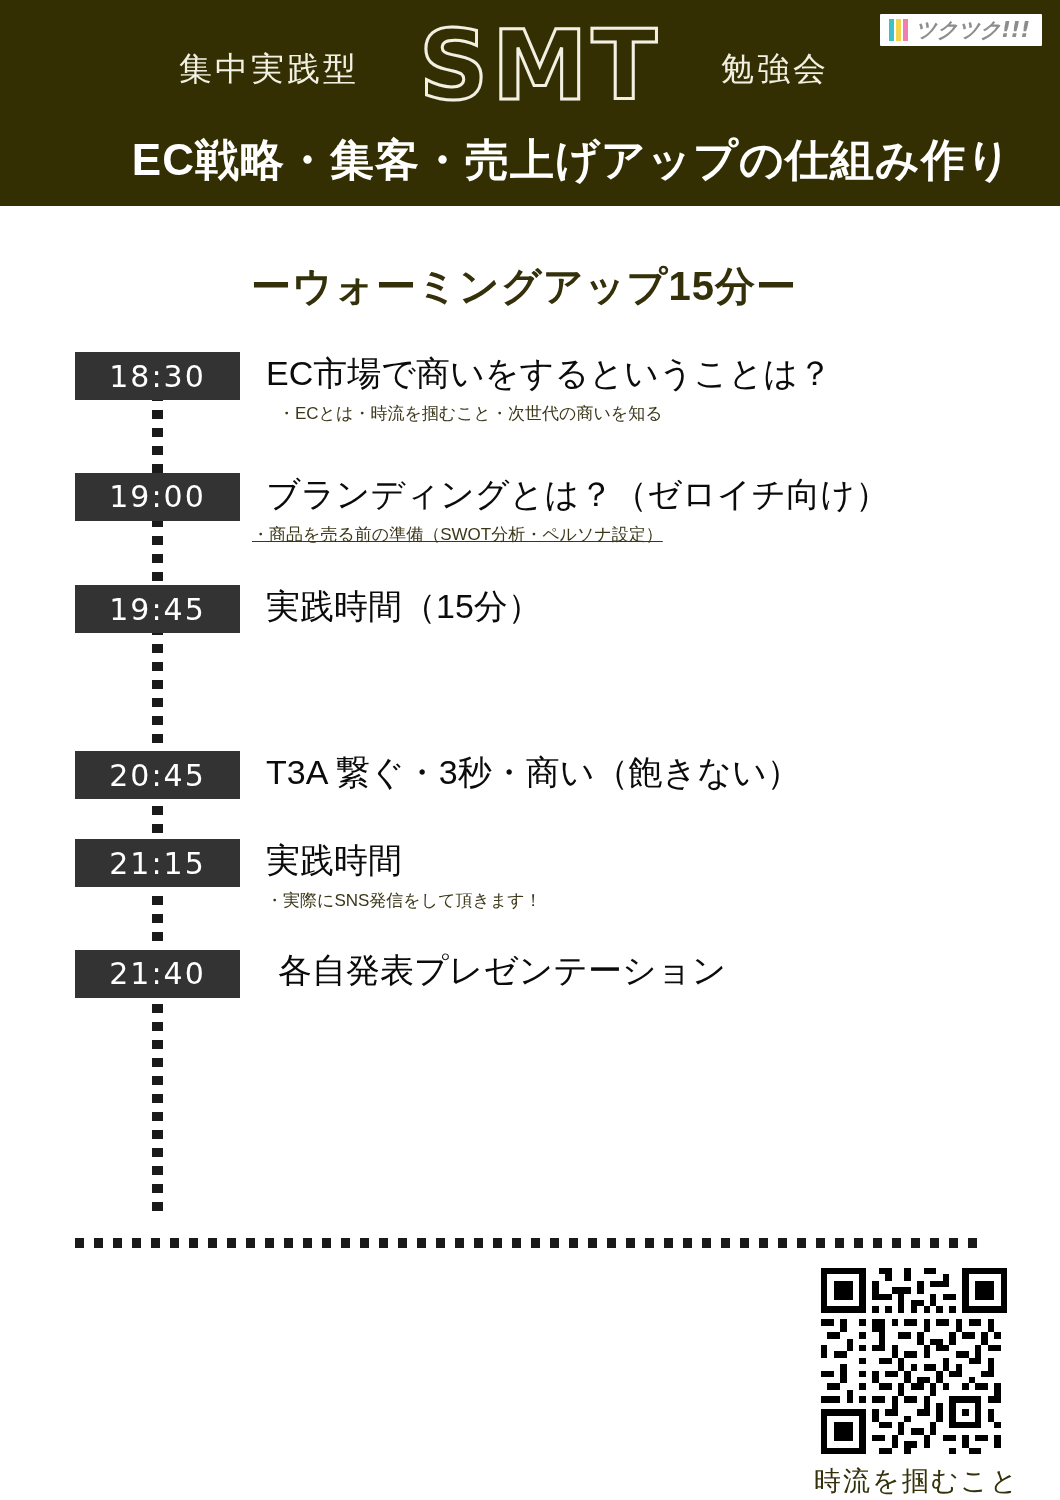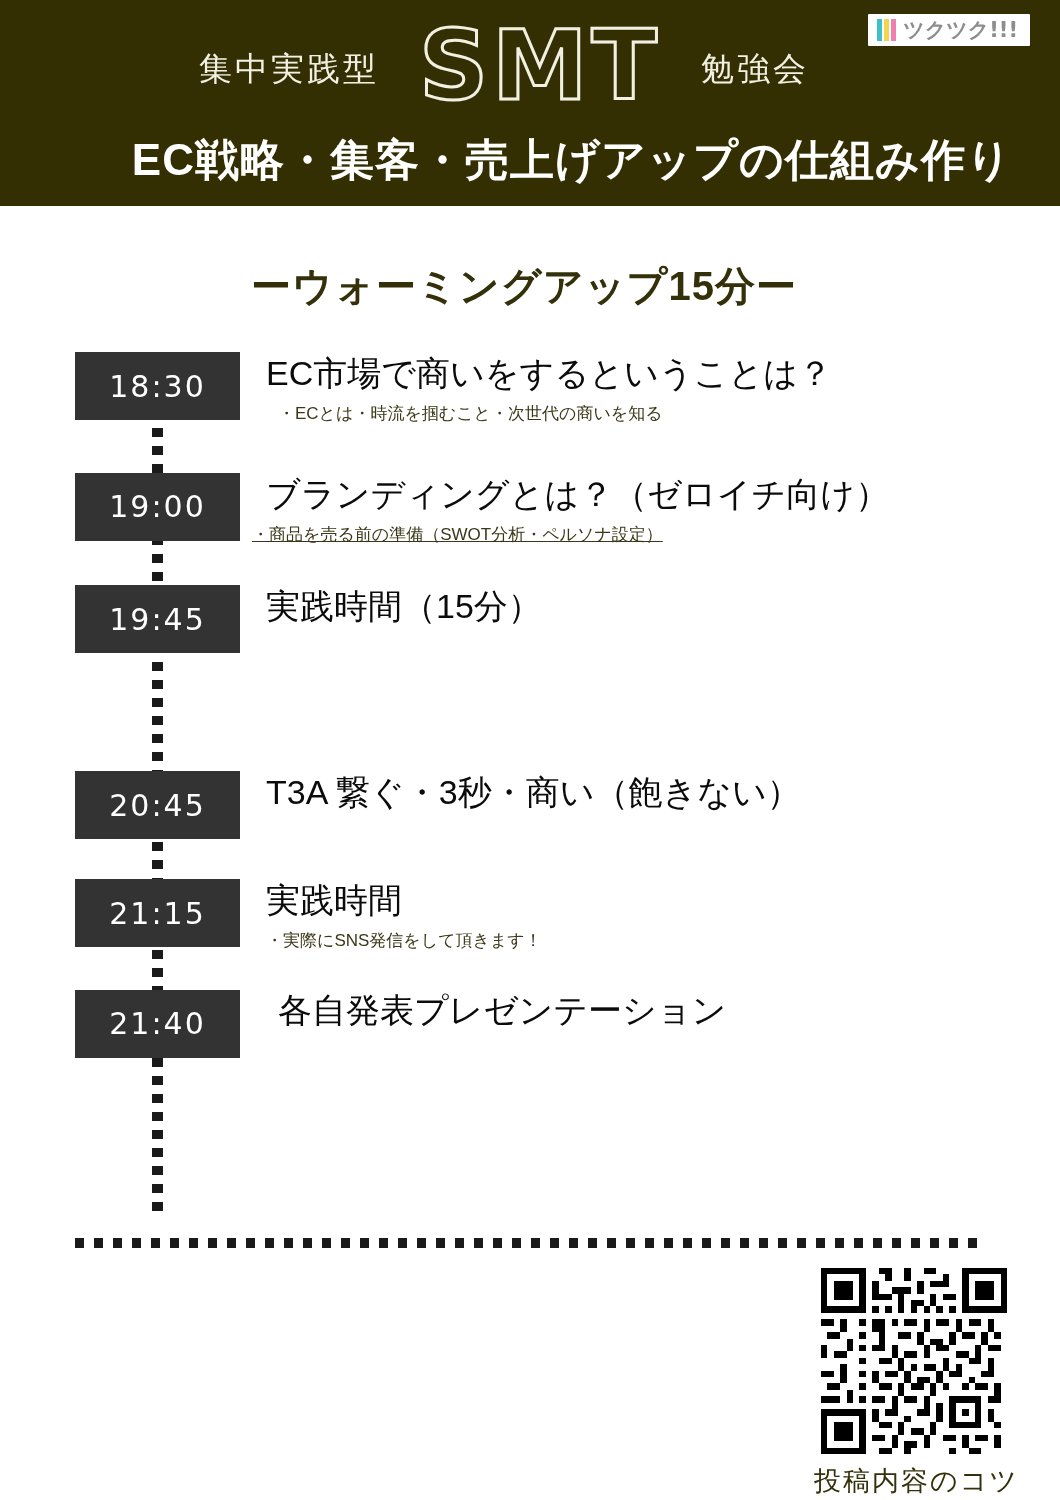--- a/index.html
+++ b/index.html
@@ -19,27 +19,28 @@
   .header {
     position: relative;
     width: 1060px;
     height: 206px;
     background: #332f02;
     box-sizing: border-box;
   }
   .logo-box {
     position: absolute;
     top: 14px;
-    right: 30px;
+    right: 18px;
     background: #ffffff;
     padding: 5px 12px 5px 9px;
     display: flex;
     align-items: center;
     gap: 7px;
     border-radius: 1px;
+    font-style: italic;
   }
   .logo-bars {
     display: flex;
     align-items: flex-end;
     gap: 2px;
     height: 22px;
   }
   .logo-bars i {
     display: block;
     width: 5px;
@@ -70,21 +71,21 @@
 
   .header-row1 {
     position: absolute;
     top: 14px;
     left: 0;
     width: 1008px;
     height: 110px;
     display: flex;
     align-items: center;
     justify-content: center;
-    gap: 40px;
+    gap: 60px;
   }
   .kw-left, .kw-right {
     font-size: 33px;
     color: #f2f0e2;
     font-weight: normal;
     letter-spacing: 3px;
     white-space: nowrap;
   }
   .smt {
     font-family: "DejaVu Sans", sans-serif;
@@ -147,21 +148,21 @@
   }
   .row {
     position: relative;
     z-index: 1;
     display: flex;
     align-items: flex-start;
   }
   .badge {
     flex: 0 0 auto;
     width: 165px;
-    height: 68px;
+    height: 48px;
     background: #333333;
     color: #ffffff;
     display: flex;
     align-items: center;
     justify-content: center;
     font-family: "DejaVu Sans", sans-serif;
     font-size: 30px;
     letter-spacing: 2px;
     margin-left: 75px;
     box-sizing: border-box;
@@ -497,16 +498,16 @@
         <rect x="19" y="26" width="2" height="1"></rect>
           <rect x="22" y="26" width="1" height="2"></rect>
         <rect x="24" y="26" width="2" height="1"></rect>
           <rect x="27" y="26" width="1" height="2"></rect>
         <rect x="20" y="28" width="1" height="1"></rect>
           <rect x="23" y="28" width="2" height="1"></rect>
         <rect x="9" y="28" width="2" height="1"></rect>
           <rect x="13" y="28" width="1" height="1"></rect>
       </g>
     </svg>
-    <div class="qr-caption">投稿内容のコツ</div>
+    <div class="qr-caption">時流を掴むこと</div>
   </div>
 
 </div>
 
 </body></html>

